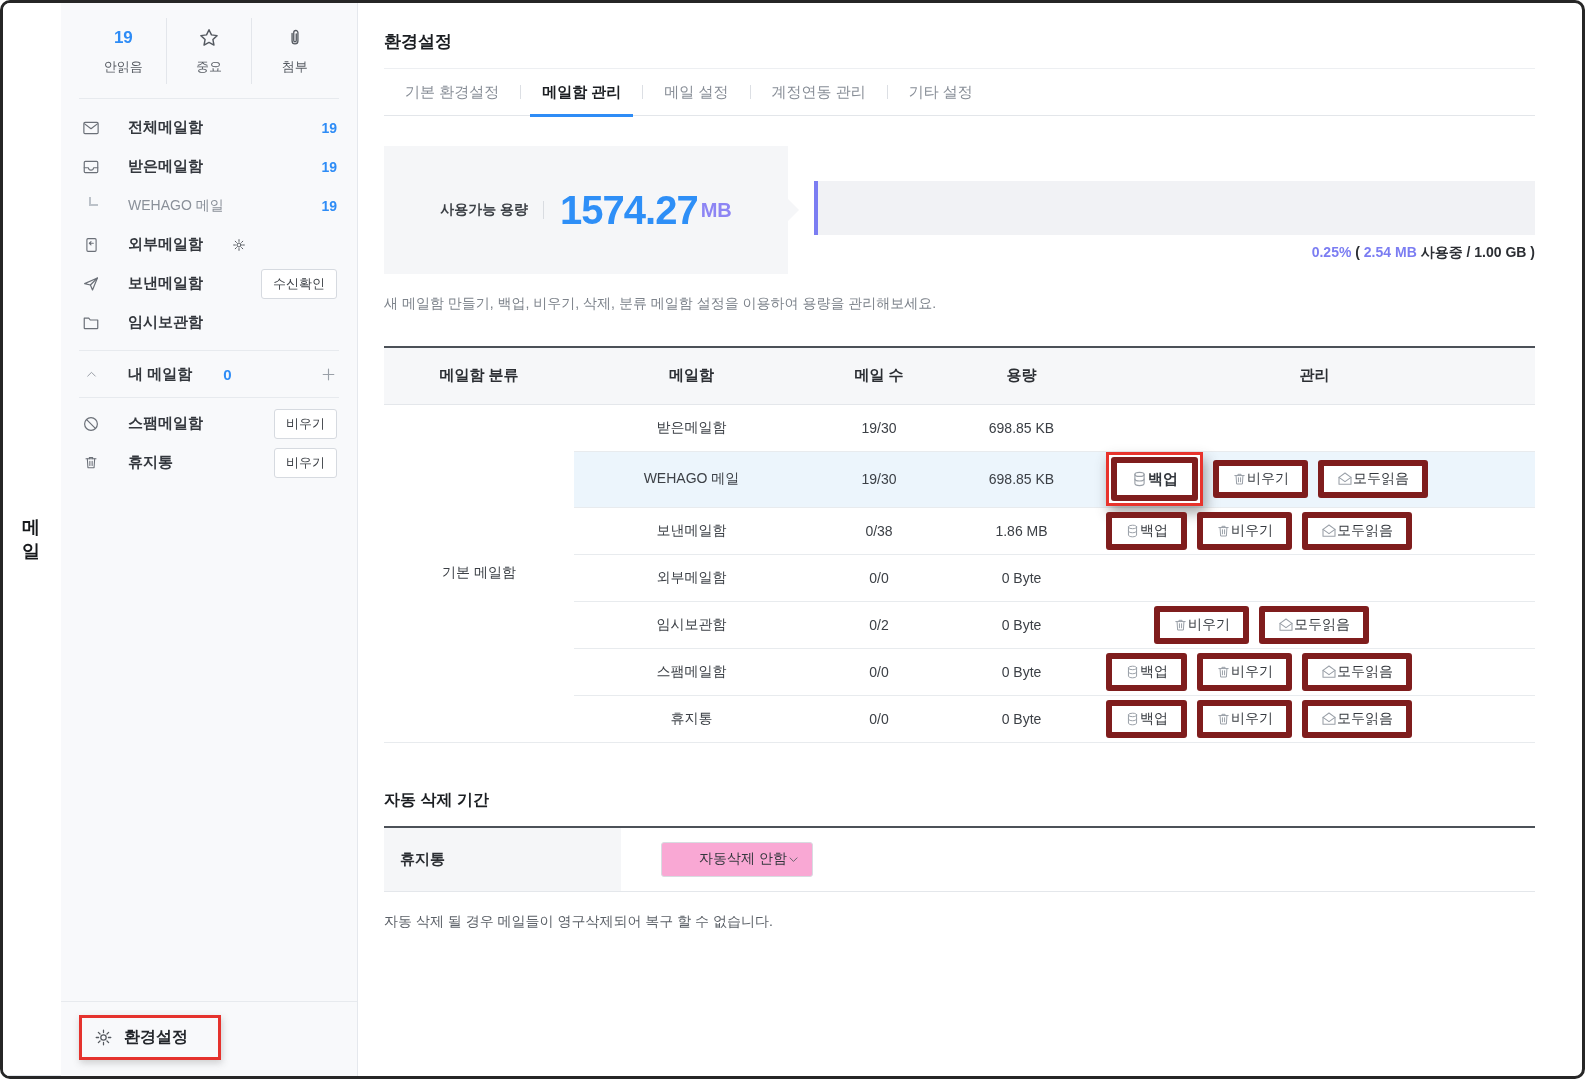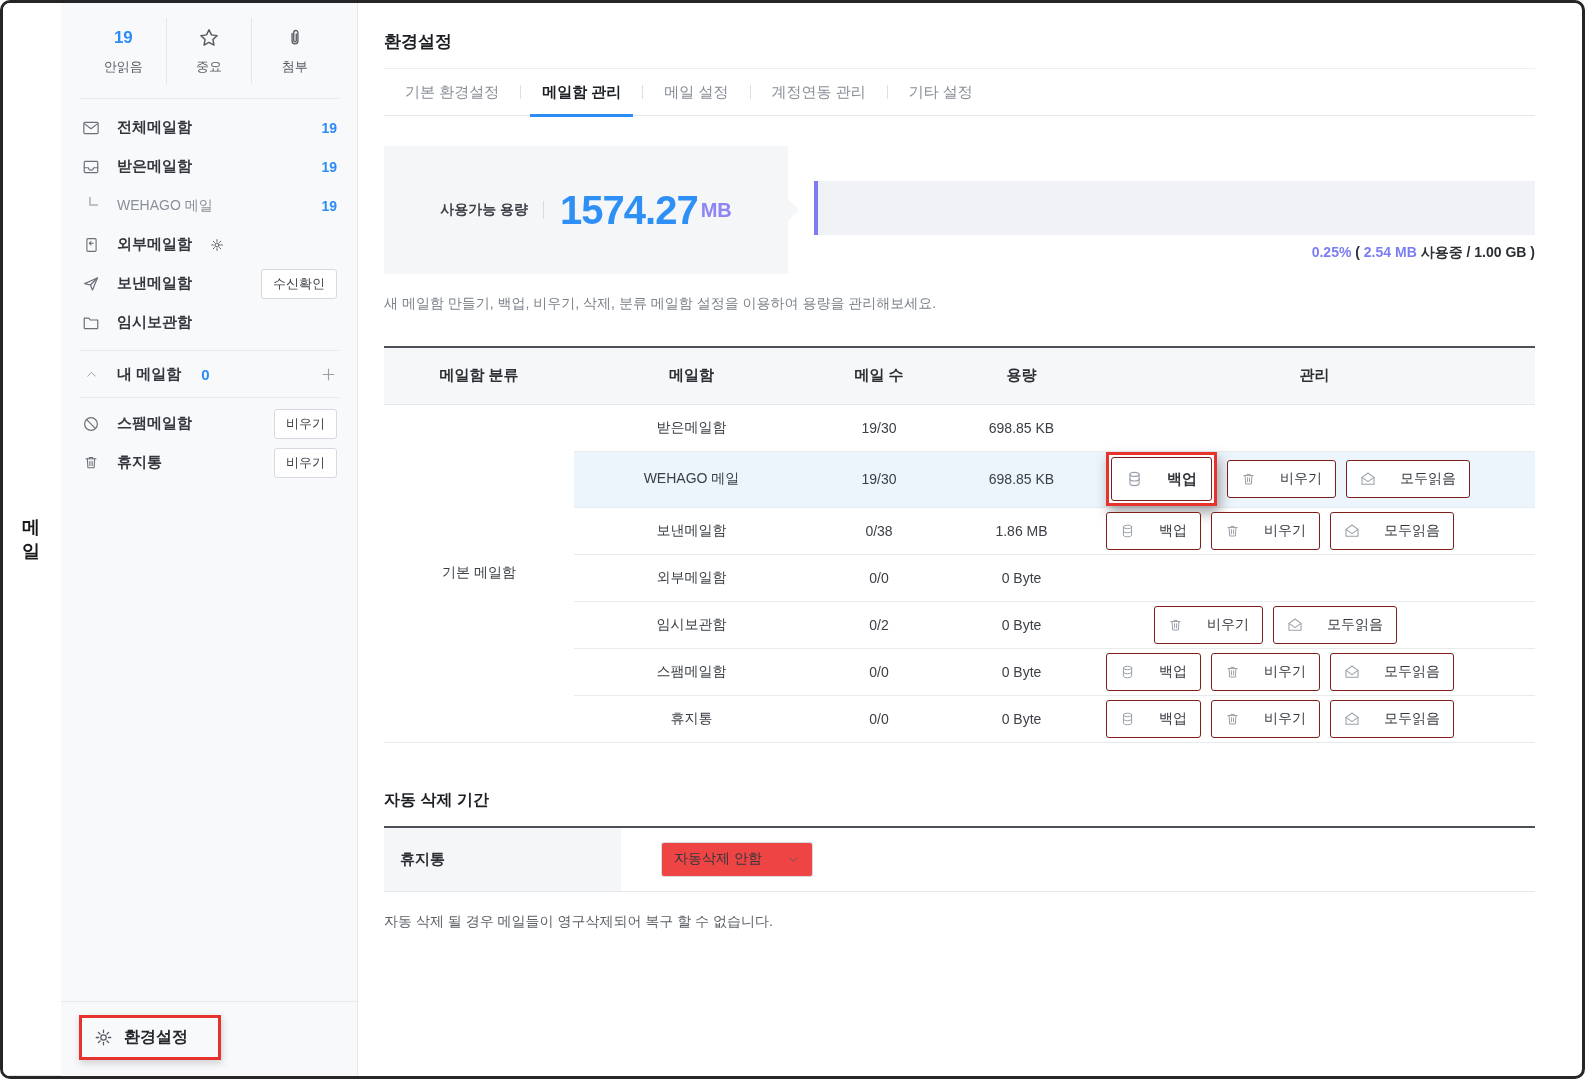--- a/index.html
+++ b/index.html
@@ -19,21 +19,21 @@
   .sidebar { flex:0 0 297px; background:#f8f9fb; border-right:1px solid #e5e8ed; display:flex; flex-direction:column; }
   .compose-btn { margin:24px 20px 0; height:40px; background:#2e8cf6; color:#fff; font-size:15px; font-weight:bold; border:none; border-radius:4px; cursor:pointer; font-family:inherit; }
   .stats { display:flex; margin:15px 20px 0; padding-bottom:14px; }
   .stat { flex:1; display:flex; flex-direction:column; align-items:center; gap:8px; padding:8px 0; cursor:pointer; }
   .stat + .stat { border-left:1px solid #e3e6eb; }
   .stat .v { height:24px; display:flex; align-items:center; font-size:17px; font-weight:bold; color:#2e8cf6; }
   .stat .ic { color:#555a61; }
   .stat .l { font-size:13px; color:#555a61; }
   .sb-divider { border-top:1px solid #e7eaee; margin:0 18px; }
   .folders { padding:9px 0 0; }
-  .f-item { height:39px; display:flex; align-items:center; padding:0 20px; gap:16px; cursor:pointer; }
+  .f-item { height:39px; display:flex; align-items:center; padding:0 20px; gap:27px; cursor:pointer; }
   .f-item .ic { width:20px; display:flex; justify-content:center; color:#6b7078; flex:0 0 20px; }
   .f-item .lb { font-size:15px; font-weight:bold; color:#33373d; }
   .f-item .cnt { margin-left:auto; font-size:14px; font-weight:bold; color:#2e8cf6; }
   .f-sub .lb { color:#8a9099; font-weight:normal; font-size:14px; }
   .tree-corner { width:9px; height:9px; border-left:2px solid #bcc2c9; border-bottom:2px solid #bcc2c9; margin:-8px 0 0 4px; }
   .mini-gear { color:#4a4f55; margin-left:2px; display:flex; }
   .small-btn { margin-left:auto; background:#fff; border:1px solid #d6dae0; border-radius:3px; font-size:13px; color:#3c4046; padding:5px 11px; cursor:pointer; font-family:inherit; }
   .my-row .chev { color:#8a9099; display:flex; width:20px; justify-content:center; flex:0 0 20px; }
   .my-row .zero { font-size:15px; font-weight:bold; color:#2e8cf6; margin-left:4px; }
   .plus { margin-left:auto; color:#9aa0a8; display:flex; cursor:pointer; }
@@ -65,31 +65,31 @@
   .c-purple { color:#7b7df2; }
   .hint { margin-top:21px; font-size:14px; color:#7d838b; }
 
   .mbox-table { width:100%; border-collapse:collapse; margin-top:33px; border-top:2px solid #4c5158; }
   .mbox-table th { background:#f6f7f9; height:57px; font-size:15px; font-weight:bold; color:#2b2e33; border-bottom:1px solid #e4e7eb; }
   .mbox-table td { height:47px; text-align:center; font-size:14px; color:#3c4046; border-bottom:1px solid #e8ebee; background:#fff; }
   .group-cell { font-size:14px; color:#3c4046; background:#fff; }
   .row-hl td { background:#ecf5fc; height:56px; }
   .actions { display:flex; gap:10px; align-items:center; padding-left:12px; }
   .actions.indent { padding-left:60px; }
-  .t-btn { display:inline-flex; align-items:center; gap:24px; background:#fff; border:1px solid #7f1d1d; border-radius:3px; padding:0 13px; height:38px; font-size:14px; color:#33373d; cursor:pointer; font-family:inherit; }
+  .t-btn { display:inline-flex; align-items:center; gap:0; background:#fff; border:6px solid #7f1d1d; border-radius:3px; padding:0 13px; height:38px; font-size:14px; color:#33373d; cursor:pointer; font-family:inherit; }
   .t-btn .bic { color:#9aa0a8; display:flex; }
   .t-btn.big { height:44px; font-size:15px; font-weight:bold; padding:0 14px; }
   .hl-red { display:inline-flex; border:3px solid #e8332c; background:#fff; padding:2px; box-shadow:3px 7px 12px rgba(60,60,60,.45); }
 
   .auto-del { margin-top:47px; }
   .ad-title { font-size:16px; font-weight:bold; color:#1b1e22; margin-bottom:15px; }
   .ad-box { border-top:2px solid #4c5158; border-bottom:1px solid #e4e7eb; display:flex; }
   .ad-left { flex:0 0 237px; background:#f5f6f8; display:flex; align-items:center; padding-left:16px; font-size:15px; font-weight:bold; color:#2b2e33; height:63px; }
   .ad-right { flex:1; display:flex; align-items:center; padding-left:40px; }
-  .select { width:152px; height:35px; border:1px solid #d8dce1; border-radius:3px; background:#ef4444; display:flex; align-items:center; justify-content:space-between; padding:0 12px; font-size:14px; color:#33373d; cursor:pointer; }
+  .select { width:152px; height:35px; border:1px solid #d8dce1; border-radius:3px; background:#f9a8d4; display:flex; align-items:center; justify-content:flex-end; padding:0 12px; font-size:14px; color:#33373d; cursor:pointer; }
   .select .chev { color:#55595f; display:flex; }
   .ad-note { margin-top:21px; font-size:14px; color:#5a5f66; }
 </style>
 </head>
 <body>
 
 <div class="frame">
 
   <div class="app-header">
     <div class="app-title">메일</div>

